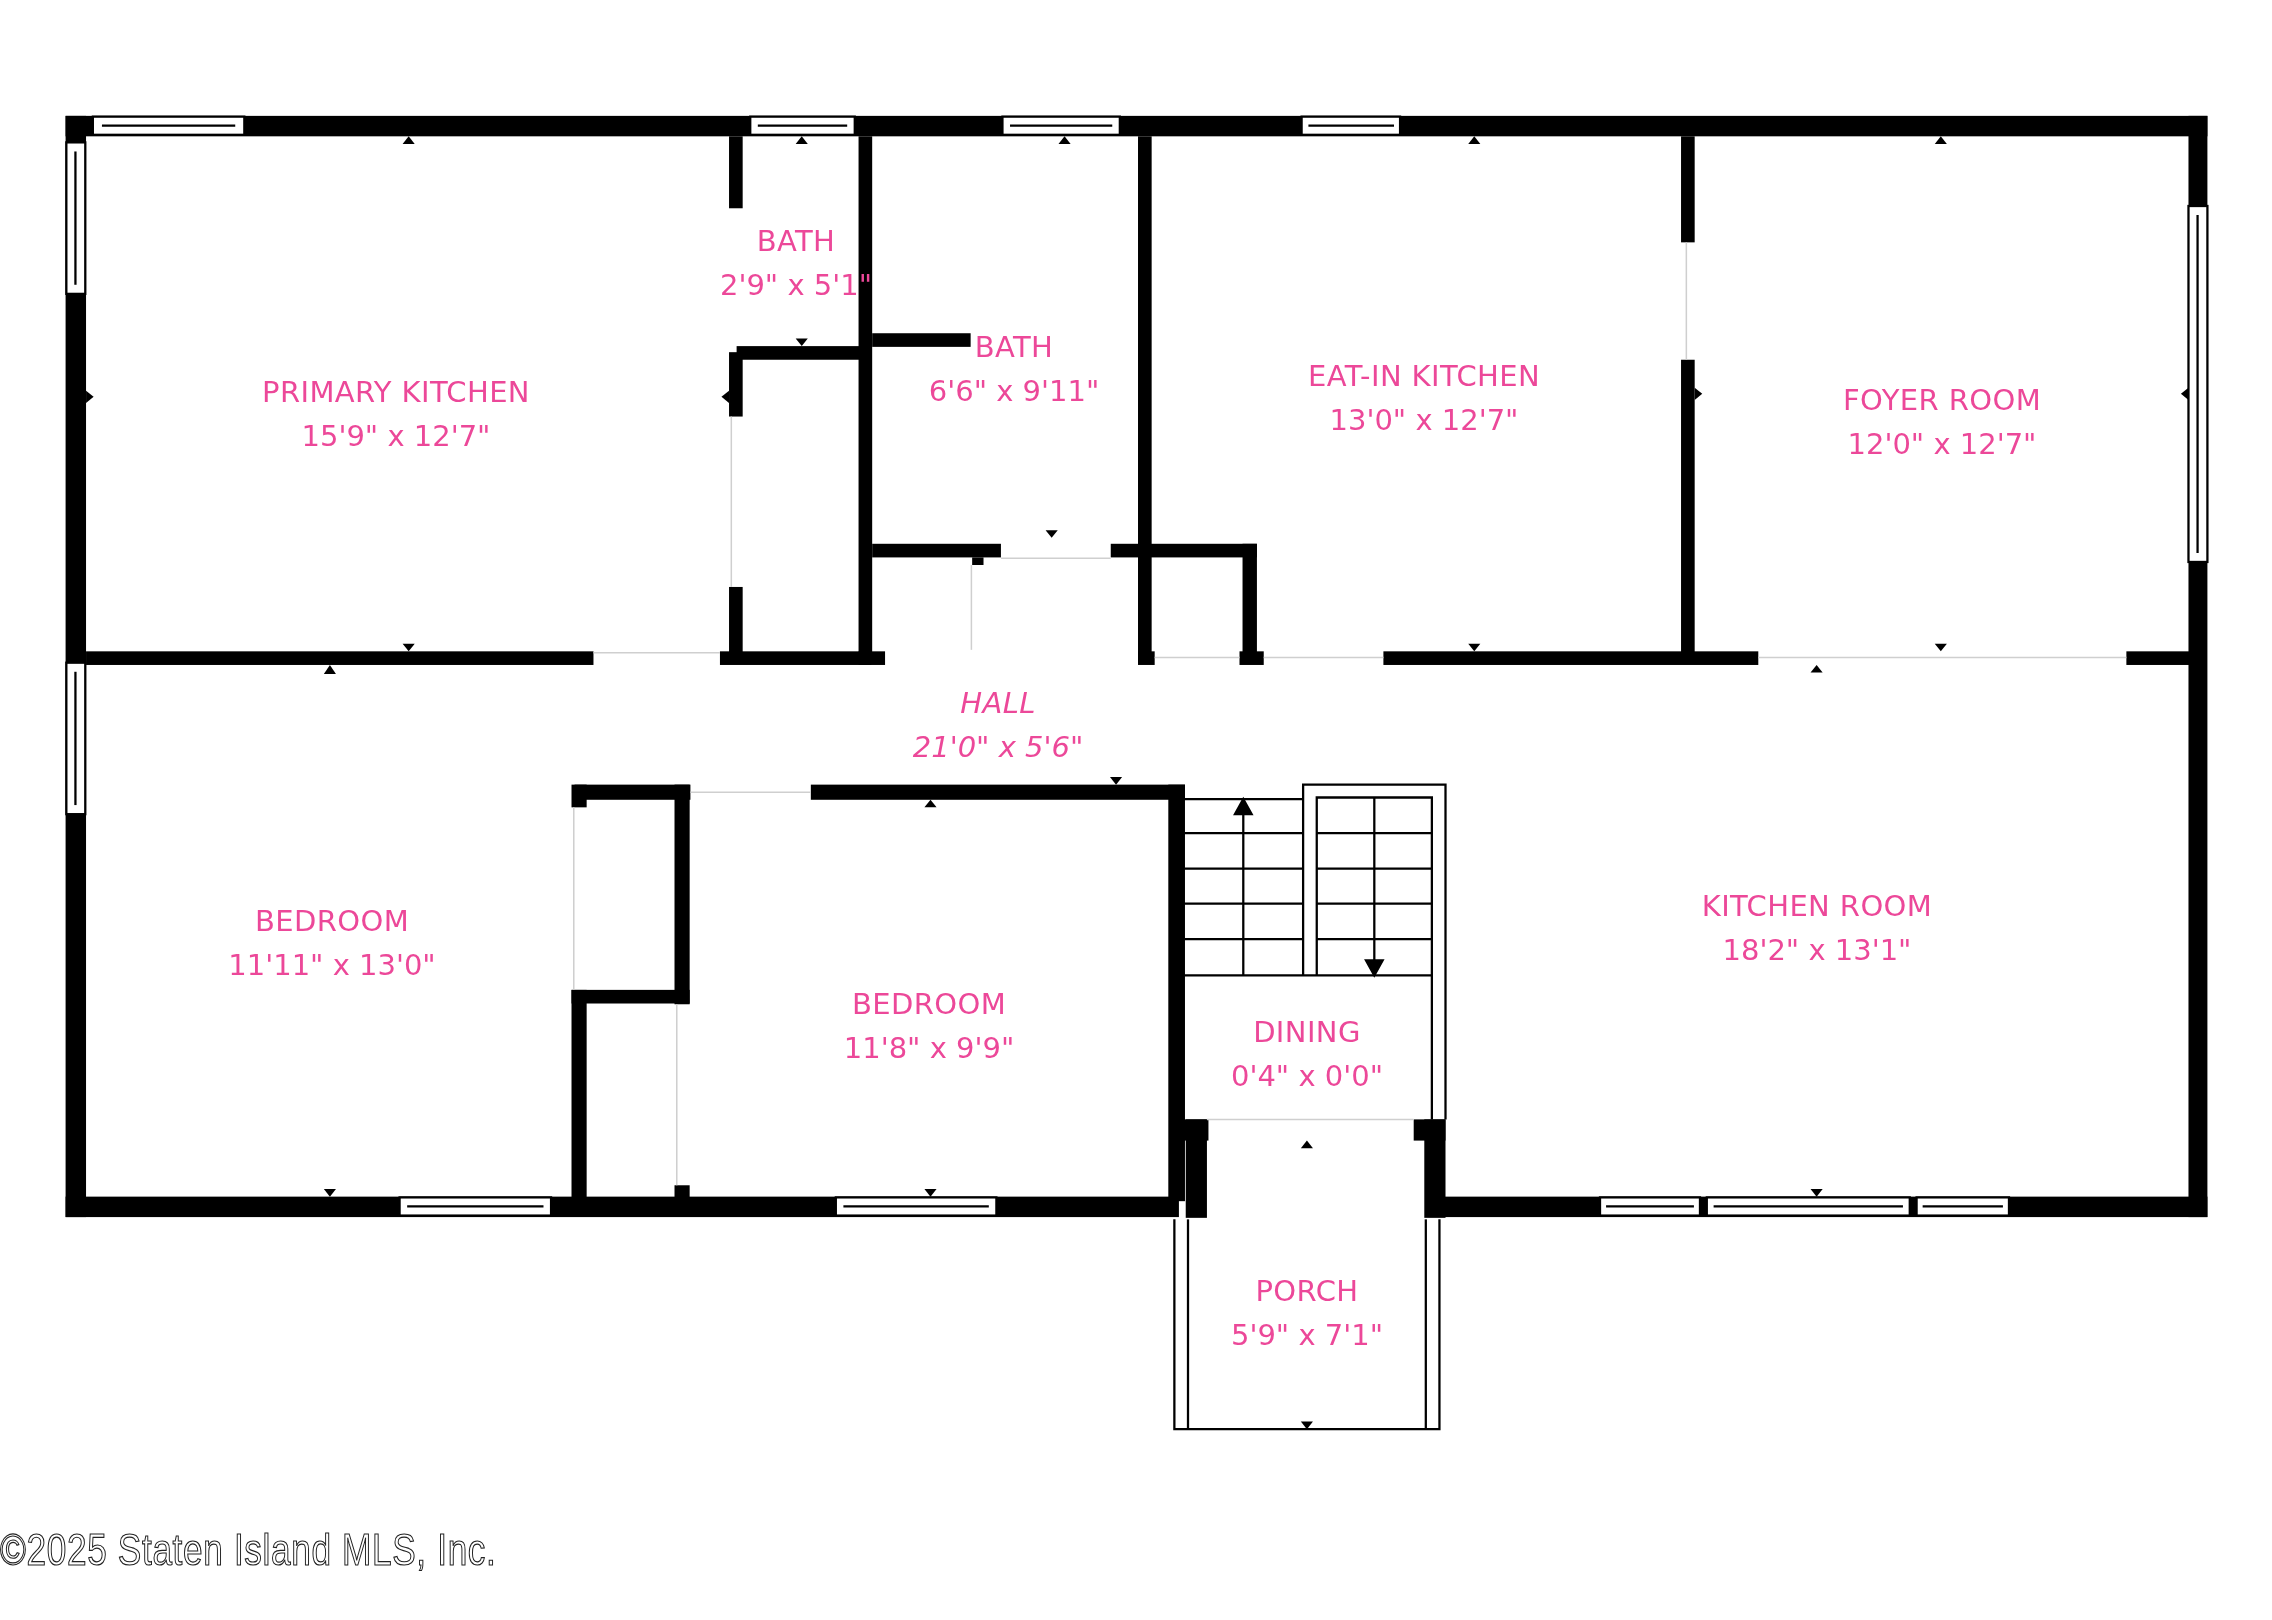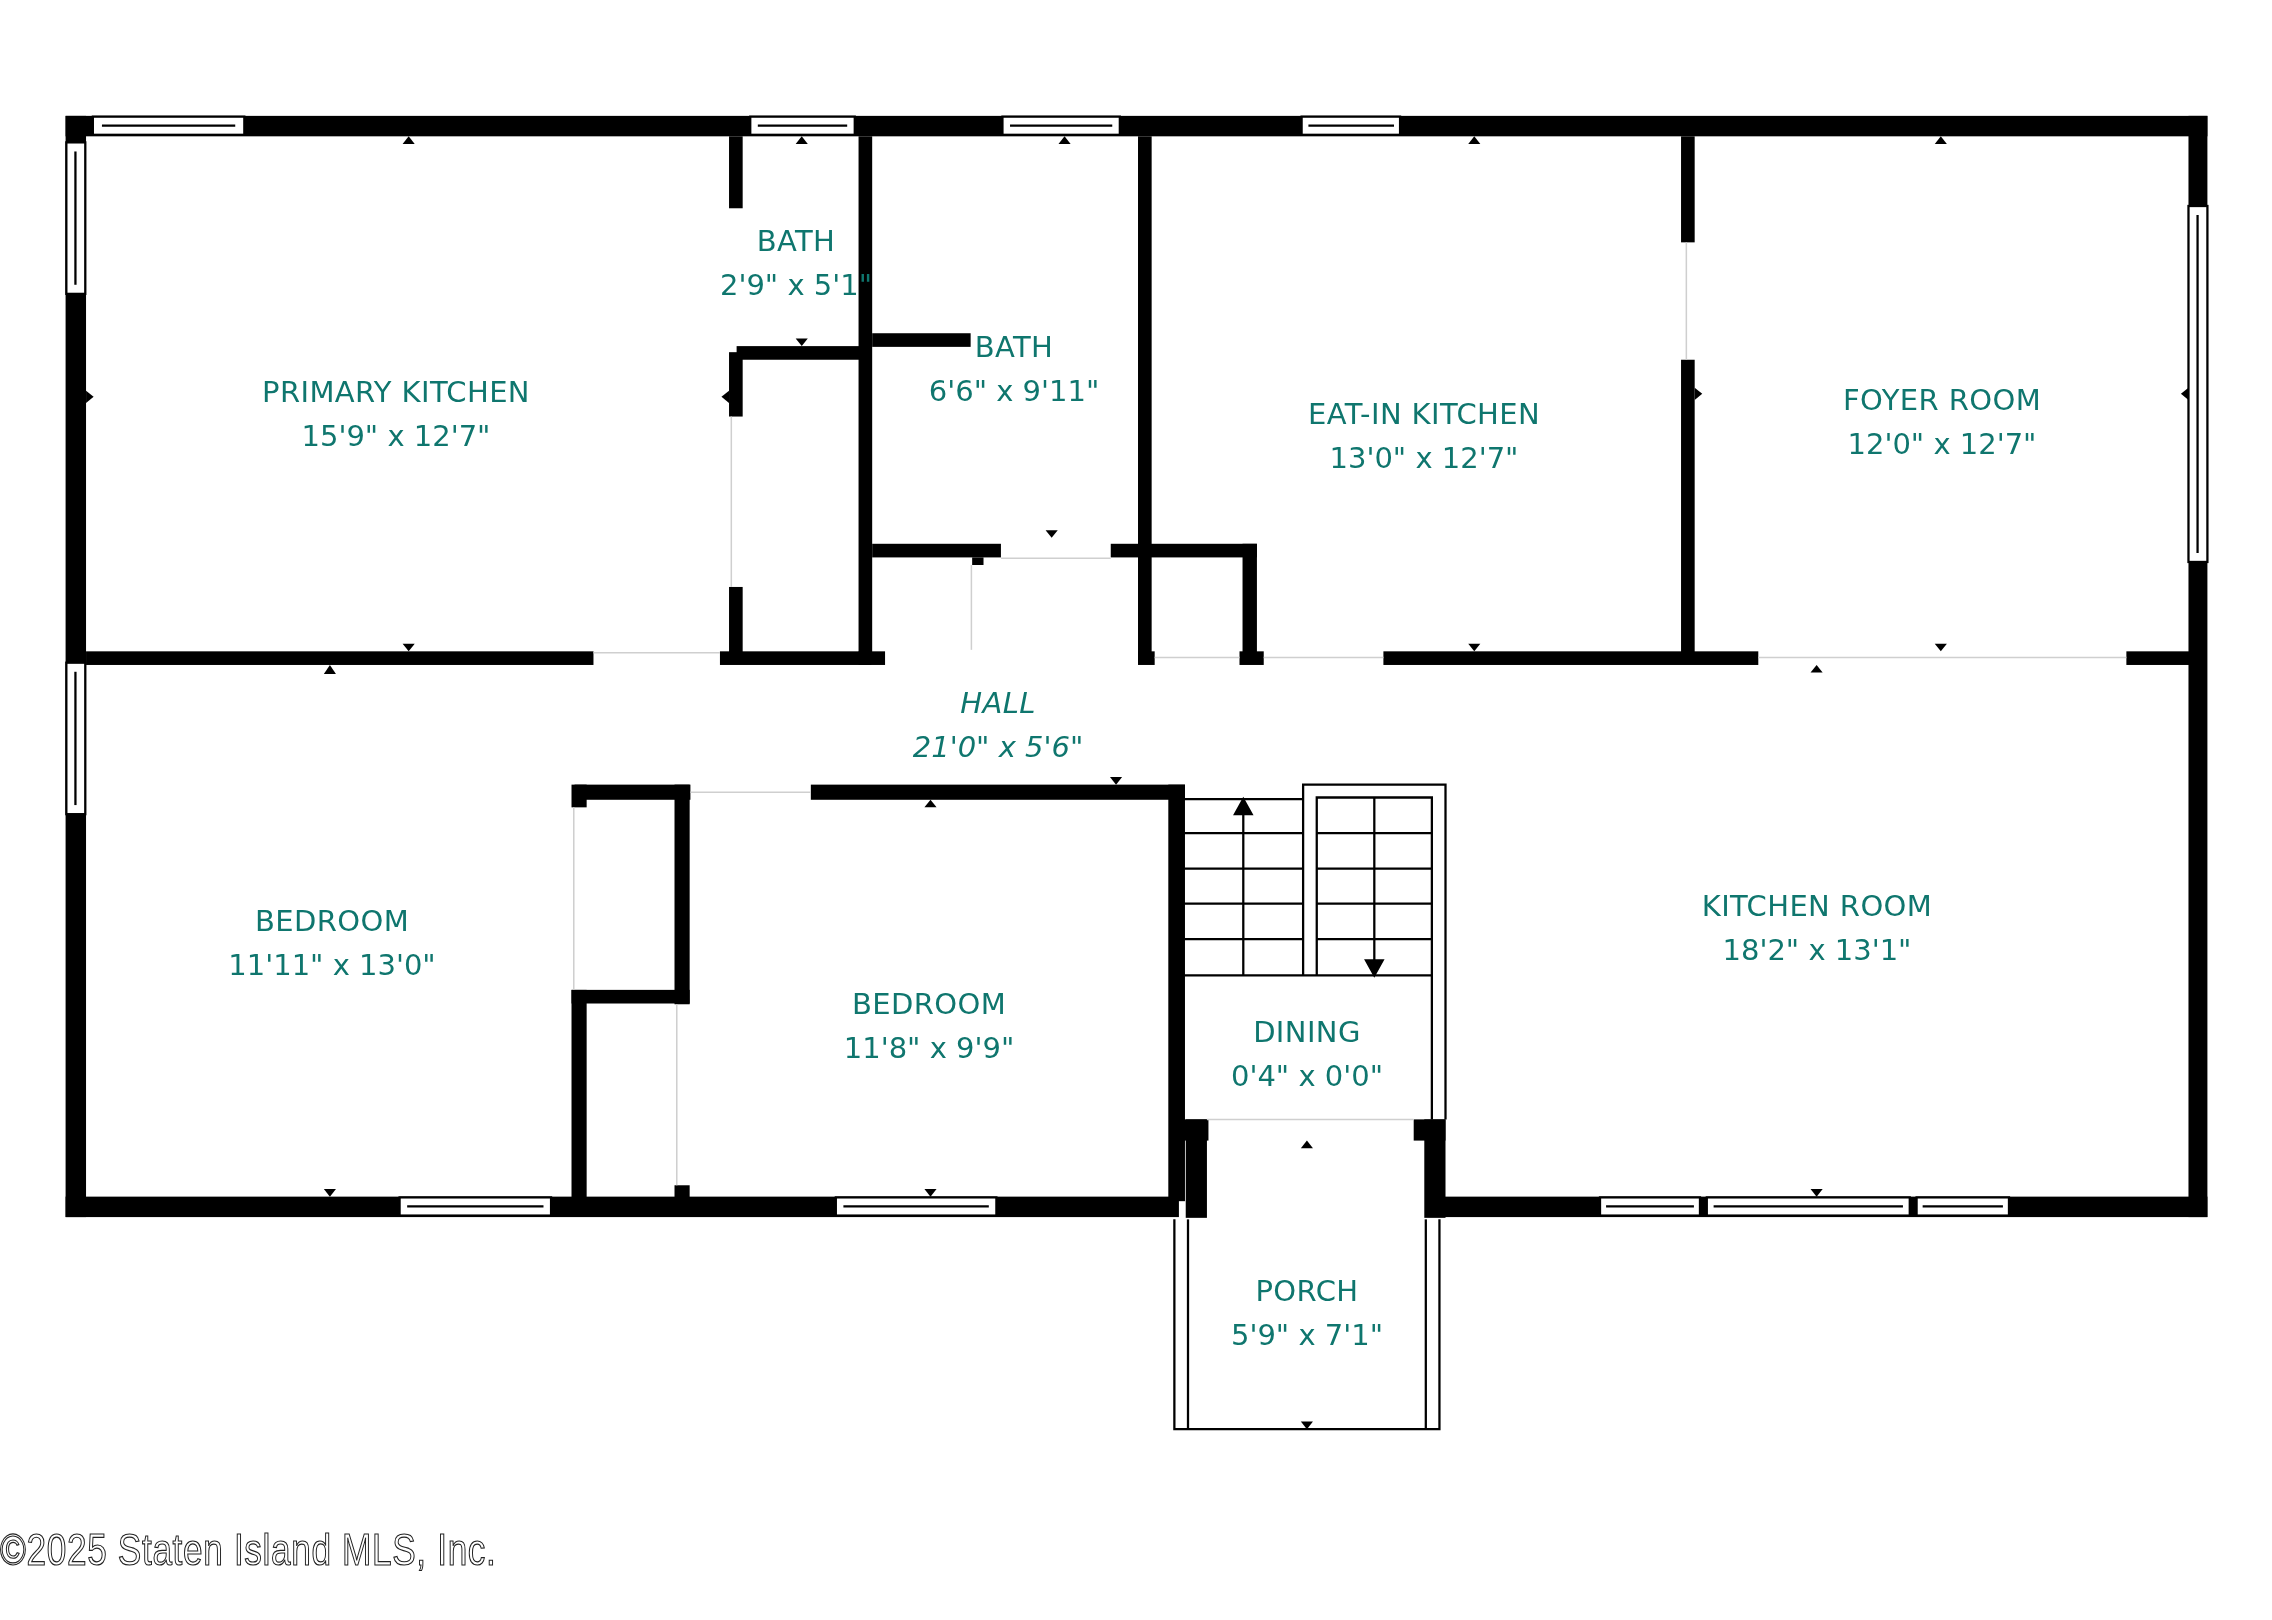--- a/index.html
+++ b/index.html
@@ -1,18 +1,18 @@
 <!DOCTYPE html>
 <html style="font-size:12px"><head>
 <meta charset="utf-8">
 <style>
   html, body { margin: 0; padding: 0; background: #ffffff; }
   body { width: 2273px; height: 1620px; position: relative; overflow: hidden; }
   #plan { position: absolute; left: 0; top: 0; width: 2273px; height: 1620px; }
-  .label { position: absolute; transform: translateX(-50%); text-align: center; font-family: "DejaVu Sans", sans-serif; color: #0f766e; white-space: nowrap; line-height: 1.5; }
+  .label { position: absolute; transform: translateX(-50%); text-align: center; font-family: "DejaVu Sans", sans-serif; color: #ec4899; white-space: nowrap; line-height: 1.5; }
   .label .name { font-size: 29px; letter-spacing: 0.4px; }
   .label .dim { font-size: 29px; }
   .copyright { position: absolute; left: 0; top: 1525px; font-family: "Liberation Sans", sans-serif; font-size: 44px; color: #fff; -webkit-text-stroke: 1.2px #222; letter-spacing: 0.8px; transform: scaleX(0.8); transform-origin: left top; }
 </style>
 </head>
 <body>
 
 <svg id="plan" viewBox="0 0 3000 2139" xmlns="http://www.w3.org/2000/svg">
   <g fill="#000">
 
@@ -184,21 +184,21 @@
   <div class="dim">15'9" x 12'7"</div>
 </div>
 <div class="label" style="left:796px; top:220px;">
   <div class="name">BATH</div>
   <div class="dim">2'9" x 5'1"</div>
 </div>
 <div class="label" style="left:1014px; top:326px;">
   <div class="name">BATH</div>
   <div class="dim">6'6" x 9'11"</div>
 </div>
-<div class="label" style="left:1424px; top:393px;">
+<div class="label" style="left:1424px; top:355px;">
   <div class="name">EAT-IN KITCHEN</div>
   <div class="dim">13'0" x 12'7"</div>
 </div>
 <div class="label" style="left:1942px; top:379px;">
   <div class="name">FOYER ROOM</div>
   <div class="dim">12'0" x 12'7"</div>
 </div>
 <div class="label" style="left:998px; top:682px;font-style:italic;">
   <div class="name">HALL</div>
   <div class="dim">21'0" x 5'6"</div>

